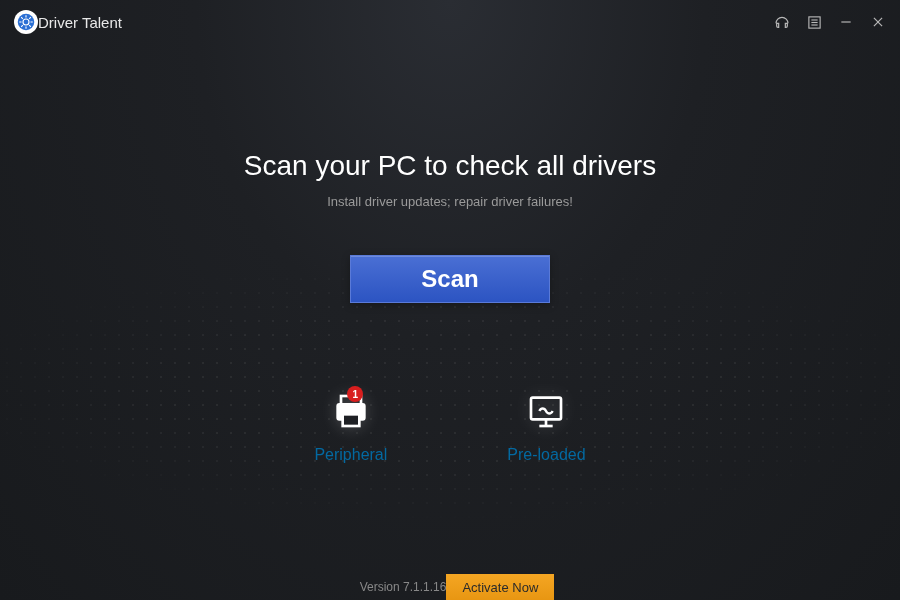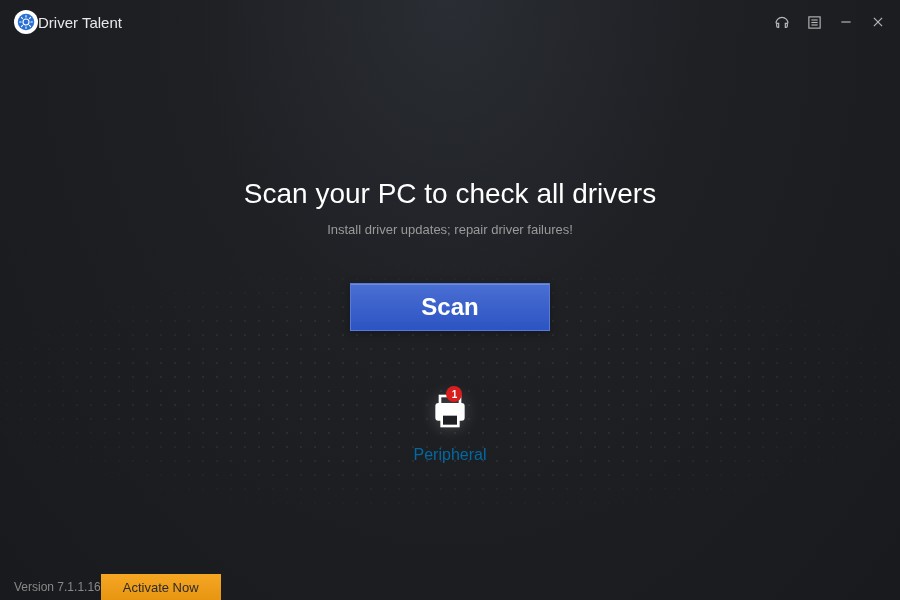--- a/index.html
+++ b/index.html
@@ -52,21 +52,20 @@
       color: #b8b8b8;
     }
     .main {
       position: absolute;
       top: 150px;
       left: 0;
       right: 0;
       display: flex;
       flex-direction: column;
       align-items: center;
-      margin-top: 28px;
     }
     .headline {
       font-size: 28px;
       color: #fff;
       font-weight: 400;
       margin-bottom: 12px;
     }
     .subtext {
       font-size: 13px;
       color: #9a9a9a;
@@ -129,30 +128,30 @@
       justify-content: center;
     }
     .footer {
       position: absolute;
       bottom: 0;
       left: 0;
       right: 0;
       height: 26px;
       display: flex;
       align-items: center;
-      justify-content: flex-start;
+      justify-content: center;
       padding-left: 14px;
     }
     .version {
       font-size: 12px;
       color: #888;
     }
     .activate-btn {
       height: 26px;
-      padding: 0 22px;
+      padding: 0 16px;
       background: linear-gradient(to bottom, #f5a623 0%, #e89612 100%);
       border: none;
       color: #2a2a2a;
       font-size: 13px;
       cursor: pointer;
     }
     .dotmap {
       position: absolute;
       top: 230px;
       left: 0;
@@ -222,18 +221,29 @@
       <svg width="40" height="40" viewBox="0 0 24 24" fill="none" stroke="currentColor" stroke-width="1.6">
           <rect x="6" y="3" width="12" height="5"></rect>
           <rect x="4" y="8" width="16" height="9" rx="1" fill="currentColor"></rect>
           <rect x="7" y="14" width="10" height="7" fill="#1e2024" stroke="currentColor"></rect>
           <circle cx="17" cy="11" r="0.8" fill="#1e2024"></circle>
         </svg>
     </div>
     <div class="badge">1</div>
     <div class="tool-label">Peripheral</div>
   </div>
+  <div class="tool">
+    <div class="tool-icon">
+      <svg width="40" height="40" viewBox="0 0 24 24" fill="none" stroke="currentColor" stroke-width="1.6">
+          <rect x="3" y="4" width="18" height="13" rx="1"></rect>
+          <line x1="8" y1="21" x2="16" y2="21"></line>
+          <line x1="12" y1="17" x2="12" y2="21"></line>
+          <path d="M8 12 c1-2 3-2 4 0 c1 2 3 2 4 0" stroke-width="1.4"></path>
+        </svg>
+    </div>
+    <div class="tool-label">Pre-loaded</div>
+  </div>
 </div>
 
 <div class="footer">
   <div class="version">Version 7.1.1.16</div>
   <button class="activate-btn">Activate Now</button>
 </div>
 
 </body></html>

